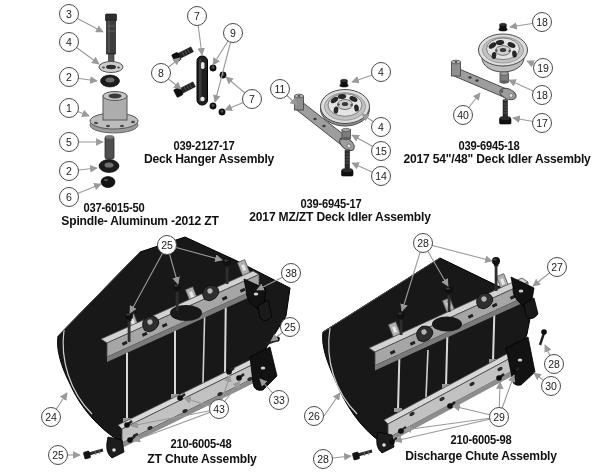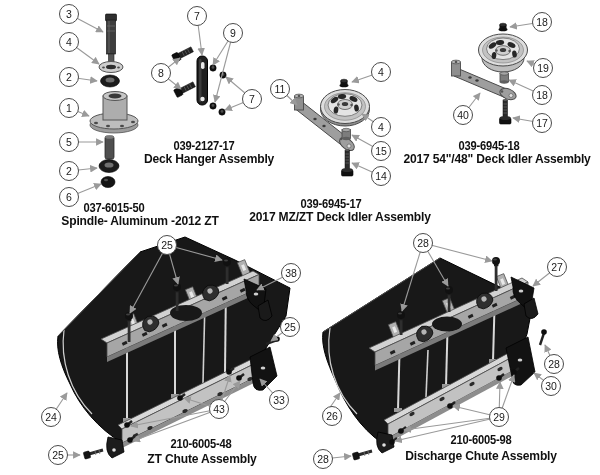--- a/index.html
+++ b/index.html
@@ -571,21 +571,21 @@
     </div>
 <div class="callout" style="left:544px;top:354px">
       <span>28</span>
     </div>
 <div class="callout" style="left:541px;top:376px">
       <span>30</span>
     </div>
 <div class="callout" style="left:489px;top:407px">
       <span>29</span>
     </div>
-<div class="callout" style="left:322px;top:406px">
+<div class="callout" style="left:304px;top:406px">
       <span>26</span>
     </div>
 <div class="callout" style="left:313px;top:449px">
       <span>28</span>
     </div>
 
 <div class="label pn" style="left:114px;top:201px">037-6015-50</div>
 <div class="label nm" style="left:140px;top:213px">Spindle- Aluminum -2012 ZT</div>
 <div class="label pn" style="left:204px;top:139px">039-2127-17</div>
 <div class="label nm" style="left:209px;top:151px">Deck Hanger Assembly</div>

